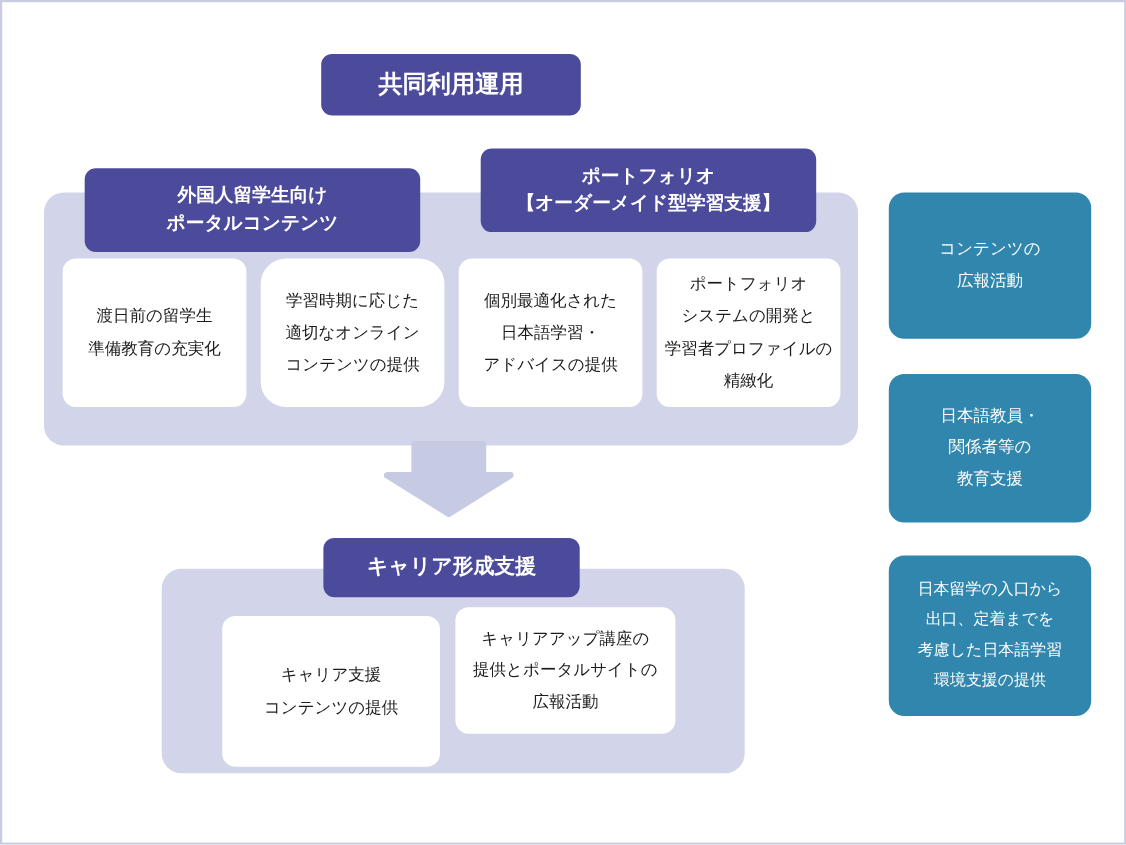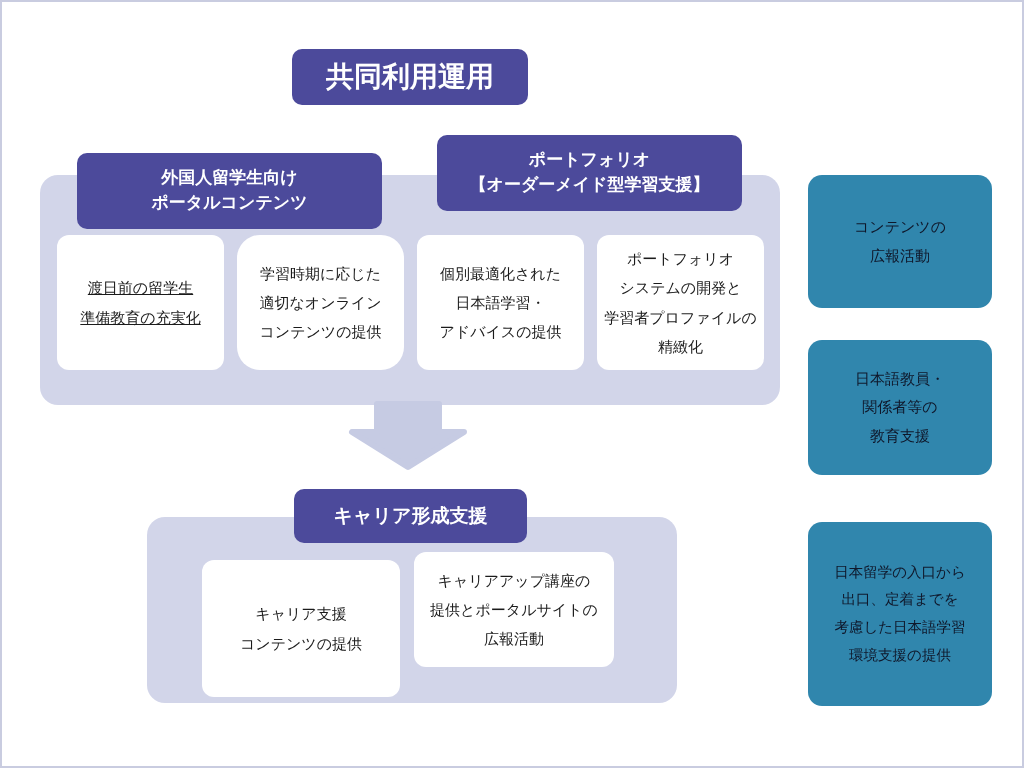--- a/index.html
+++ b/index.html
@@ -14,41 +14,41 @@
     display:flex;align-items:center;justify-content:center;text-align:center;
     font-weight:700;white-space:pre-line;line-height:1.45;
   }
   .container{background:#d2d5e9;border-radius:18px;}
   .card{
     background:#ffffff;border-radius:12px;color:#1b1b1b;
     display:flex;align-items:center;justify-content:center;text-align:center;
     font-size:15px;font-weight:500;line-height:1.95;white-space:pre-line;
   }
   .teal{
-    background:#3086ad;color:#0f172a;border-radius:14px;
+    background:#3086ad;color:#ffffff;border-radius:14px;
     display:flex;align-items:center;justify-content:center;text-align:center;
     font-size:15px;font-weight:500;line-height:1.9;white-space:pre-line;
   }
   
-  .title-box{left:290px;top:47px;width:236px;height:56px;font-size:28px;}
+  .title-box{left:290px;top:47px;width:236px;height:56px;font-size:22px;}
   .container1{left:38px;top:173px;width:740px;height:230px;}
   .header1{left:75px;top:133px;width:305px;height:76px;font-size:17px;margin-top:18px;}
   .header2{left:435px;top:133px;width:305px;height:76px;font-size:17px;}
-  .card1{left:55px;top:233px;width:167px;height:135px;text-decoration:underline;}
+  .card1{left:55px;top:233px;width:167px;height:135px;}
   .card2{left:235px;top:233px;width:167px;height:135px;border-radius:23px;}
   .card3{left:415px;top:233px;width:167px;height:135px;}
   .card4{left:595px;top:233px;width:167px;height:135px;}
   .arrow{left:346px;top:399px;width:120px;height:70px;}
   .career-header{left:292px;top:487px;width:233px;height:54px;font-size:19px;}
   .container2{left:145px;top:515px;width:530px;height:186px;}
   .ccard1{left:200px;top:558px;width:198px;height:137px;}
   .ccard2{left:412px;top:550px;width:200px;height:115px;align-items:center;}
   .teal1{left:806px;top:173px;width:184px;height:133px;}
   .teal2{left:806px;top:338px;width:184px;height:135px;justify-content:center;}
-  .teal3{left:806px;top:520px;width:184px;height:184px;font-size:14.5px;}
+  .teal3{left:806px;top:503px;width:184px;height:146px;font-size:14.5px;}
 </style>
 </head>
 <body>
 
 <div class="stage">
 
   <div class="abs pill title-box">
     <span>共同利用運用</span>
   </div>
 

